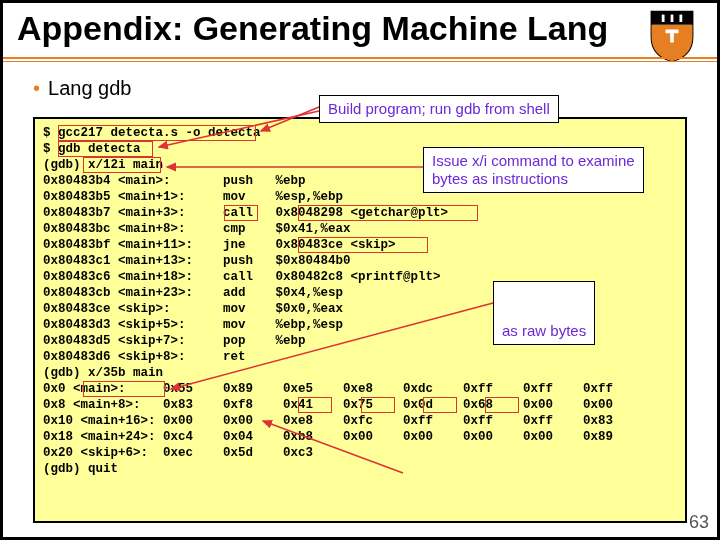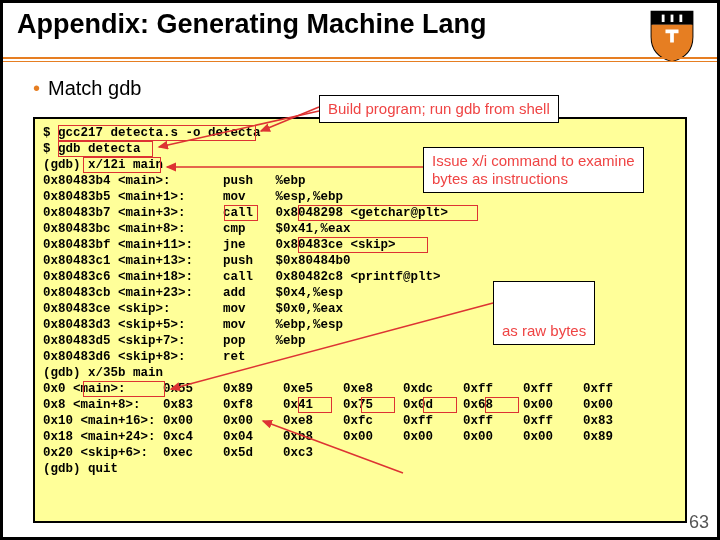--- a/index.html
+++ b/index.html
@@ -1,25 +1,25 @@
 <!DOCTYPE html>
 <html><head>
 <meta charset="utf-8">
 <style>
   html,body{margin:0;padding:0;width:720px;height:540px;background:#fff;font-family:Arial,Helvetica,sans-serif;overflow:hidden}
   .slide{position:relative;width:720px;height:540px;border:3px solid #000;box-sizing:border-box}
-  .title{position:absolute;top:6px;left:14px;font-size:27px;font-weight:bold;color:#000}
+  .title{position:absolute;top:6px;left:14px;font-size:34px;font-weight:bold;color:#000}
   .shield{position:absolute;top:6px;right:20px;width:50px;height:54px}
   .shield svg{width:100%;height:100%}
   .hr1{position:absolute;top:54px;left:0;right:0;border-top:2px solid #e67e22}
   .hr2{position:absolute;top:58px;left:0;right:0;border-top:1px solid #e67e22}
   .bullet{position:absolute;top:74px;left:30px;font-size:20px;color:#000}
   .bullet .dot{color:#e67e22;margin-right:8px}
   .codebox{position:absolute;top:114px;left:30px;right:30px;bottom:14px;background:#ffff99;border:2px solid #000;padding:6px 8px;font-family:"Courier New",monospace;font-size:12.5px;line-height:16px;white-space:pre;box-sizing:border-box;color:#000;font-weight:bold}
-  .annot{position:absolute;background:#fff;border:1.5px solid #000;padding:4px 8px;font-size:15px;color:#ef4444;line-height:18px}
+  .annot{position:absolute;background:#fff;border:1.5px solid #000;padding:4px 8px;font-size:15px;color:#6d28d9;line-height:18px}
   .pagenum{position:absolute;bottom:4px;right:8px;font-size:18px;color:#555}
   .hl{position:absolute;border:1.5px solid #d33;box-sizing:border-box}
 </style>
 </head>
 <body>
 
 <div class="slide">
   <div class="title">Appendix: Generating Machine Lang</div>
 
   <div class="shield">
@@ -31,21 +31,21 @@
         <rect x="14" y="6" width="3" height="8" fill="#fff"></rect>
         <rect x="23.5" y="6" width="3" height="8" fill="#fff"></rect>
         <rect x="33" y="6" width="3" height="8" fill="#fff"></rect>
       </svg>
   </div>
 
   <div class="hr1"></div>
   <div class="hr2"></div>
 
   <div class="bullet">
-    <span class="dot">•</span><span>Match gdb</span>
+    <span class="dot">•</span><span>Lang gdb</span>
   </div>
 
   <div class="codebox">$ gcc217 detecta.s -o detecta
 $ gdb detecta
 (gdb) x/12i main
 0x80483b4 &lt;main&gt;:       push   %ebp
 0x80483b5 &lt;main+1&gt;:     mov    %esp,%ebp
 0x80483b7 &lt;main+3&gt;:     call   0x8048298 &lt;getchar@plt&gt;
 0x80483bc &lt;main+8&gt;:     cmp    $0x41,%eax
 0x80483bf &lt;main+11&gt;:    jne    0x80483ce &lt;skip&gt;

